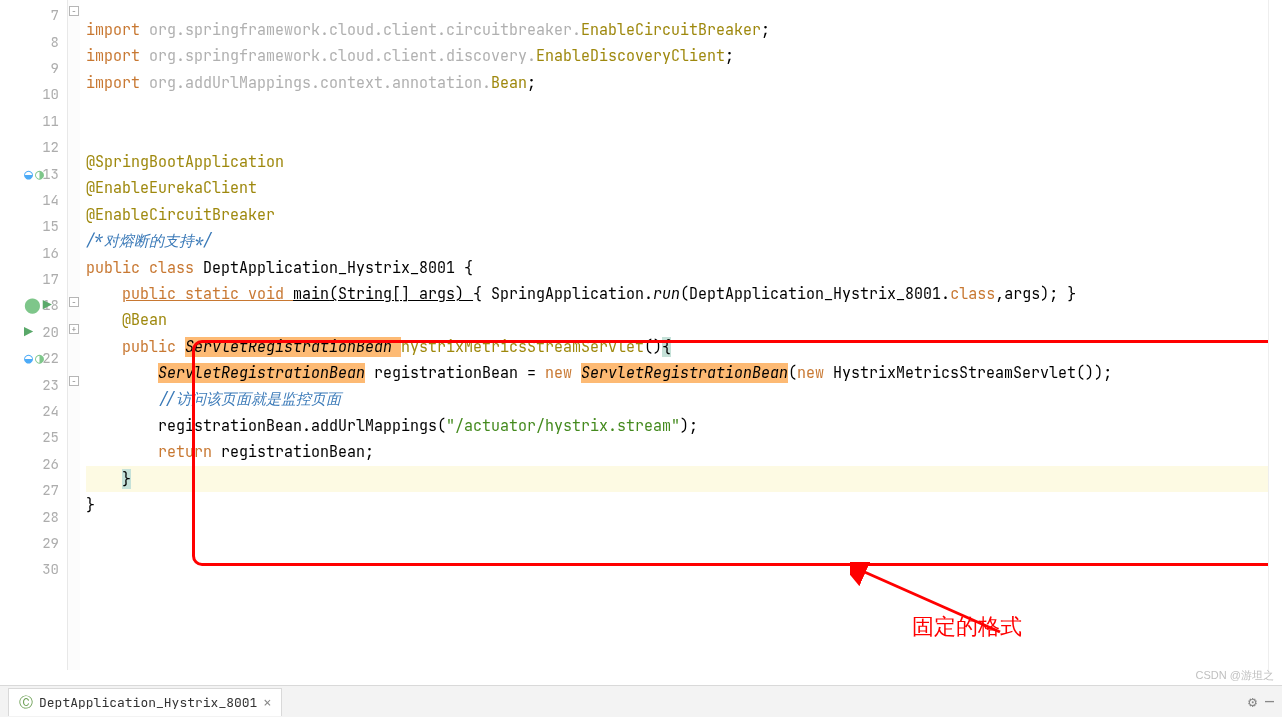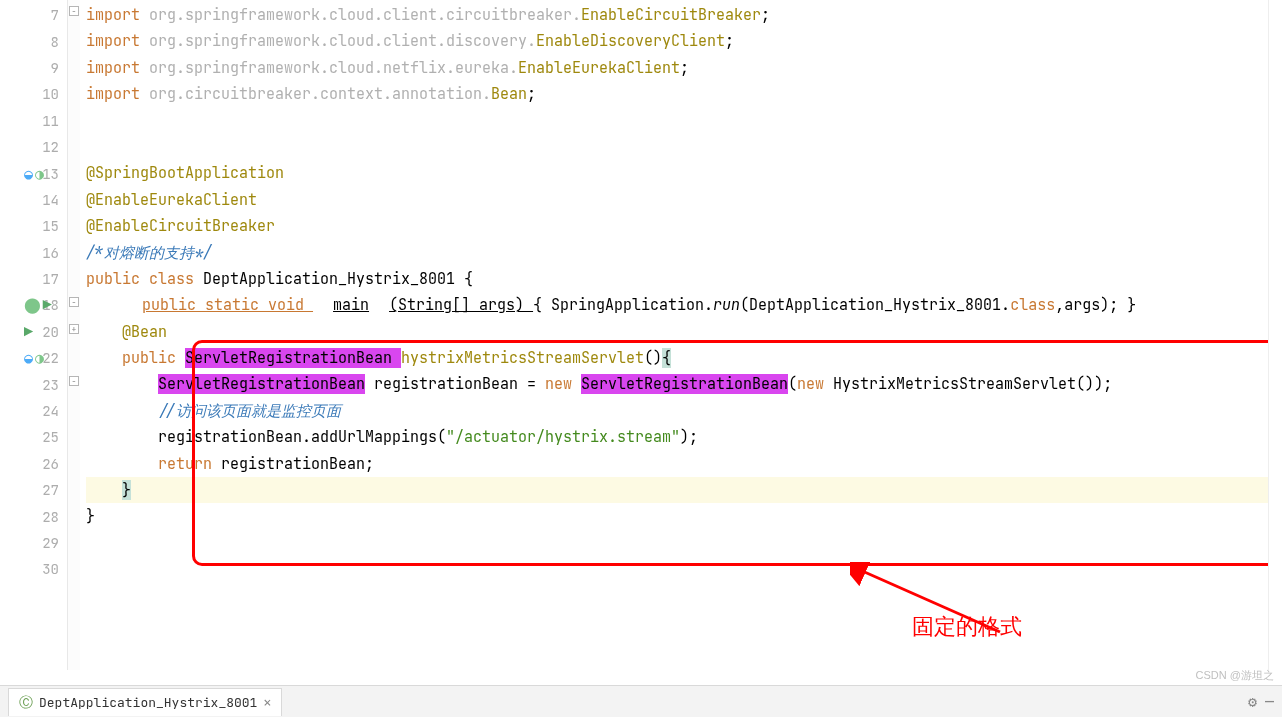--- a/index.html
+++ b/index.html
@@ -60,42 +60,42 @@
       height: 10px;
       border: 1px solid #b5b5b5;
       background: #fff;
       font-size: 8px;
       line-height: 8px;
       text-align: center;
       color: #888;
     }
     .code-area {
       flex: 1;
-      padding-top: 2px;
+      padding-top: 17px;
       padding-left: 6px;
       position: relative;
       overflow: hidden;
     }
     .code-line {
       height: 26.4px;
       line-height: 26.4px;
       white-space: pre;
       font-size: 15px;
     }
     .code-line.hl { background: #fdfae3; }
     .kw { color: #c87832; }
     .comment { color: #b0b0b0; }
     .comment-blue { color: #3b7ab8; font-style: italic; }
     .annotation { color: #9e880d; }
     .str { color: #448a1e; }
-    .cls-hi { background: #d946ef; }
+    .cls-hi { background: #fdba74; font-style: italic; }
     .method-ital { font-style: italic; }
     .new-kw { color: #c87832; }
     .brace-hi { background: #c5e1d8; }
-    .underline { text-decoration: underline; margin-left: 20px; }
+    .underline { text-decoration: underline; }
     .red-box {
       position: absolute;
       border: 3px solid #ff0000;
       border-radius: 10px;
       left: 112px;
       top: 340px;
       width: 1132px;
       height: 226px;
       pointer-events: none;
     }
@@ -255,22 +255,21 @@
   <div class="fold-col">
     <div class="fold-mark" style="top:6px">-</div>
     <div class="fold-mark" style="top:297px">-</div>
     <div class="fold-mark" style="top:324px">+</div>
     <div class="fold-mark" style="top:376px">-</div>
   </div>
 
   <div class="code-area">
     <div class="code-line"><span class="kw">import </span><span class="comment">org.springframework.cloud.client.circuitbreaker.</span><span class="annotation">EnableCircuitBreaker</span><span>;</span></div>
     <div class="code-line"><span class="kw">import </span><span class="comment">org.springframework.cloud.client.discovery.</span><span class="annotation">EnableDiscoveryClient</span><span>;</span></div>
-    <div class="code-line"><span class="kw">import </span><span class="comment">org.springframework.cloud.netflix.eureka.</span><span class="annotation">EnableEurekaClient</span><span>;</span></div>
-    <div class="code-line"><span class="kw">import </span><span class="comment">org.circuitbreaker.context.annotation.</span><span class="annotation">Bean</span><span>;</span></div>
+    <div class="code-line"><span class="kw">import </span><span class="comment">org.addUrlMappings.context.annotation.</span><span class="annotation">Bean</span><span>;</span></div>
     <div class="code-line"></div>
     <div class="code-line"></div>
     <div class="code-line"><span class="annotation">@SpringBootApplication</span></div>
     <div class="code-line"><span class="annotation">@EnableEurekaClient</span></div>
     <div class="code-line"><span class="annotation">@EnableCircuitBreaker</span></div>
     <div class="code-line"><span class="comment-blue">/*对熔断的支持*/</span></div>
     <div class="code-line"><span class="kw">public class </span><span>DeptApplication_Hystrix_8001 </span><span>{</span></div>
     <div class="code-line"><span>    </span><span class="kw underline">public static void </span><span class="underline">main</span><span class="underline">(String[] args) </span><span>{</span><span> SpringApplication.</span><span class="method-ital">run</span><span>(DeptApplication_Hystrix_8001.</span><span class="kw">class</span><span>,args); </span><span>}</span></div>
     <div class="code-line"><span>    </span><span class="annotation">@Bean</span></div>
     <div class="code-line"><span>    </span><span class="kw">public </span><span class="cls-hi">ServletRegistrationBean </span><span class="annotation">hystrixMetricsStreamServlet</span><span>()</span><span class="brace-hi">{</span></div>

